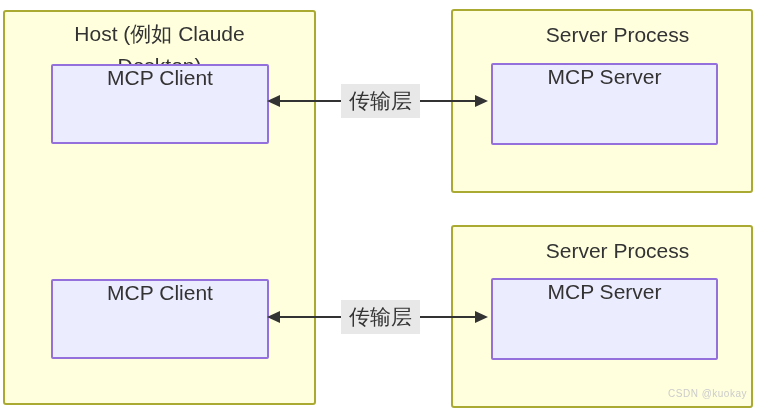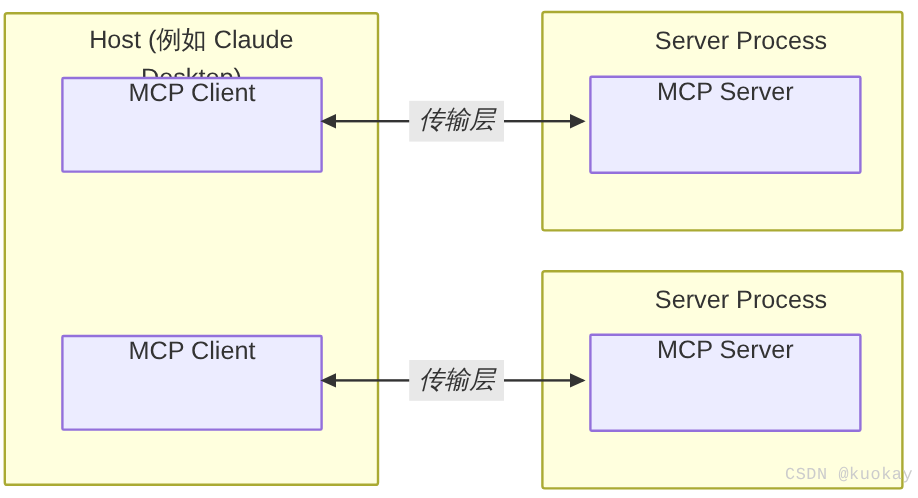--- a/index.html
+++ b/index.html
@@ -80,32 +80,30 @@
   .ah-2l { left: 267px; top: 311px; }
   .ah-2r { left: 475px; top: 311px; }
   .edge-label {
     position: absolute;
     background: var(--edge-label-bg, #e8e8e8);
     font-size: 21px;
     line-height: 24px;
     padding: 5px 8px;
     color: var(--text-color, #333333);
     white-space: nowrap;
-    font-style: italic;
   }
   .edge-label-1 { left: 341px; top: 84px; }
   .edge-label-2 { left: 341px; top: 300px; }
   .watermark {
     position: absolute;
-    right: 4px;
+    right: 18px;
     top: 388px;
-    font-size: 14px;
+    font-size: 10px;
     letter-spacing: 0.5px;
     color: var(--watermark-color, #cccccc);
-    font-family: Liberation Mono, monospace;
   }
 </style>
 </head>
 <body>
 
 <div class="canvas">
 
   <div class="cluster host-cluster">
     <div class="cluster-title host-title">Host (例如 Claude Desktop)</div>
     <div class="node client-node-1">

